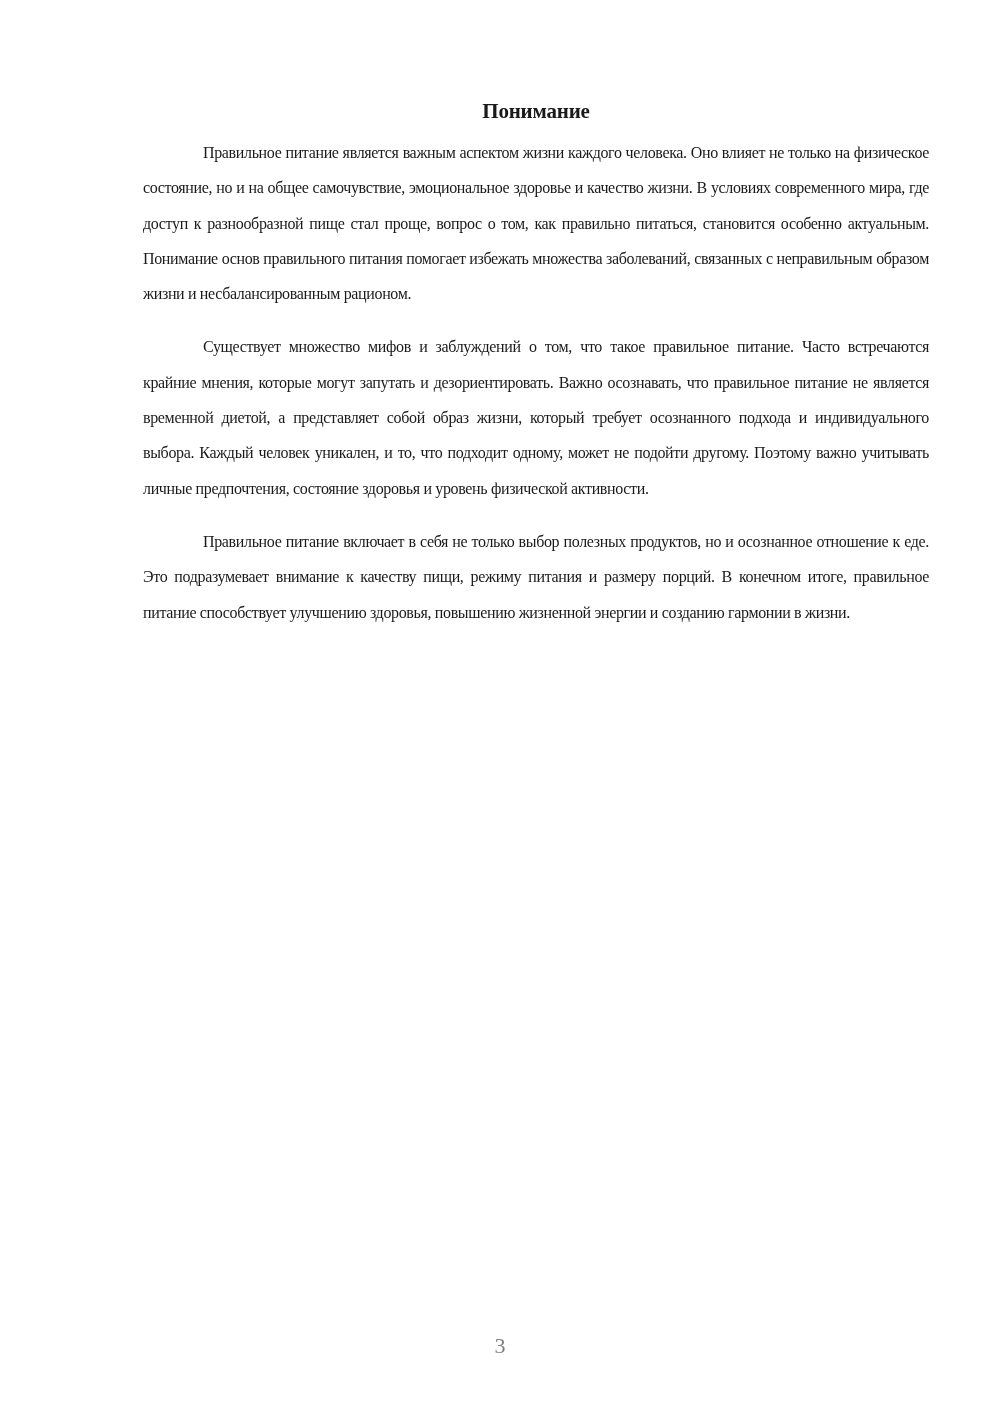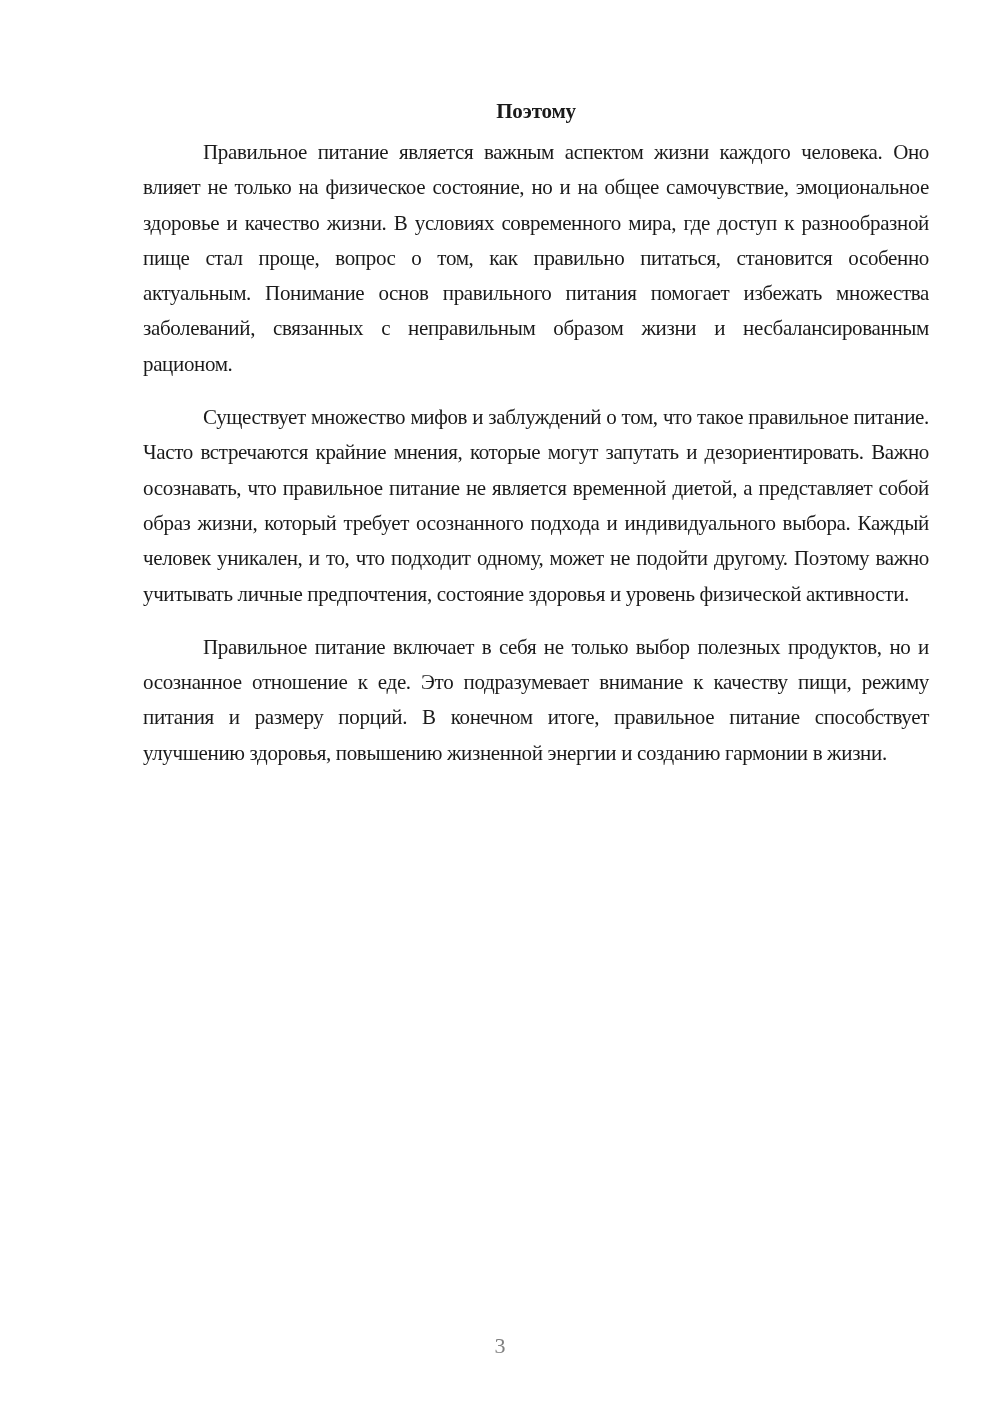--- a/index.html
+++ b/index.html
@@ -30,21 +30,21 @@
     }
     .title {
       text-align: center;
       font-weight: bold;
       font-size: 21px;
       line-height: 30px;
       margin: 0 0 9px 0;
       letter-spacing: -0.2px;
     }
     .para {
-      font-size: 21px;
+      font-size: 16px;
       line-height: 35.3px;
       text-align: justify;
       text-indent: 60px;
       margin: 0 0 18px 0;
       letter-spacing: -0.35px;
       word-spacing: 0px;
       hyphens: none;
     }
     .page-number {
       position: absolute;
@@ -55,19 +55,19 @@
       font-size: 22px;
       color: #808080;
       font-family: "Liberation Serif", serif;
     }
   </style>
 </head>
 <body>
 
 <div class="page">
   <div class="content">
-    <h1 class="title">Поэтому</h1>
+    <h1 class="title">Понимание</h1>
     <p class="para">Правильное питание является важным аспектом жизни каждого человека. Оно влияет не только на физическое состояние, но и на общее самочувствие, эмоциональное здоровье и качество жизни. В условиях современного мира, где доступ к разнообразной пище стал проще, вопрос о том, как правильно питаться, становится особенно актуальным. Понимание основ правильного питания помогает избежать множества заболеваний, связанных с неправильным образом жизни и несбалансированным рационом.</p>
     <p class="para">Существует множество мифов и заблуждений о том, что такое правильное питание. Часто встречаются крайние мнения, которые могут запутать и дезориентировать. Важно осознавать, что правильное питание не является временной диетой, а представляет собой образ жизни, который требует осознанного подхода и индивидуального выбора. Каждый человек уникален, и то, что подходит одному, может не подойти другому. Поэтому важно учитывать личные предпочтения, состояние здоровья и уровень физической активности.</p>
     <p class="para">Правильное питание включает в себя не только выбор полезных продуктов, но и осознанное отношение к еде. Это подразумевает внимание к качеству пищи, режиму питания и размеру порций. В конечном итоге, правильное питание способствует улучшению здоровья, повышению жизненной энергии и созданию гармонии в жизни.</p>
   </div>
   <div class="page-number">3</div>
 </div>
 
 </body></html>

